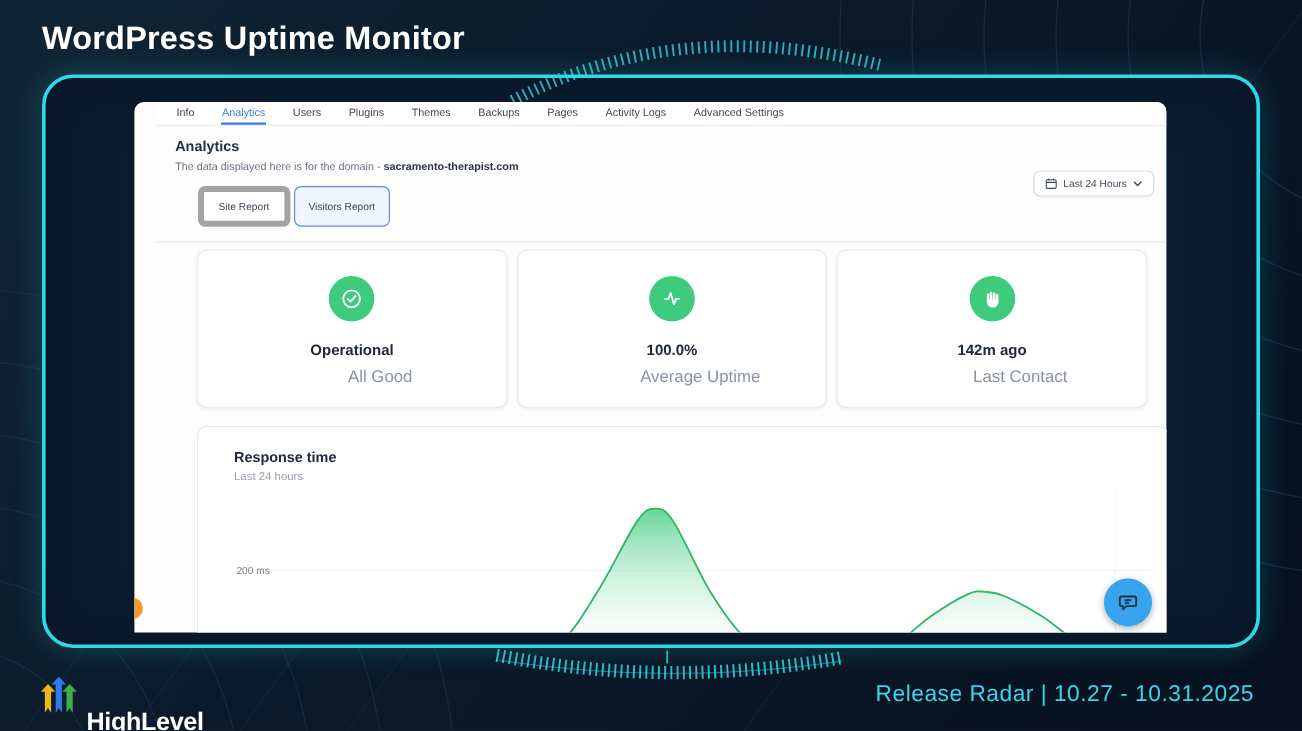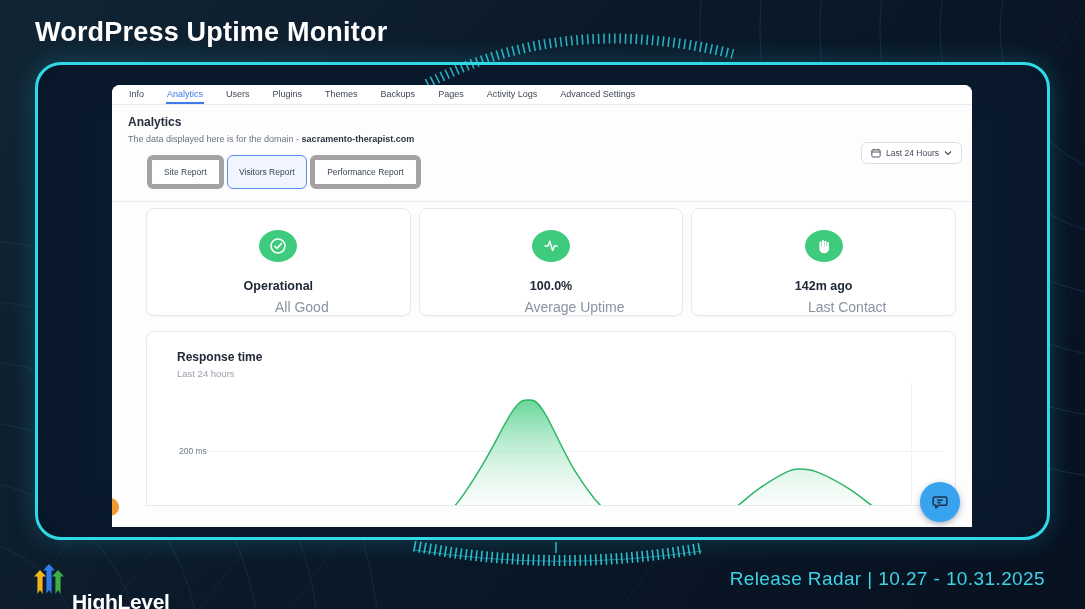--- a/index.html
+++ b/index.html
@@ -14,21 +14,21 @@
 
   .feature-card { position:absolute; left:35px; top:62px; width:1015px; height:478px;
     border:3px solid #2fd9e8; border-radius:26px; background:#0b1b2e;
     box-shadow:0 0 26px rgba(47,217,232,.22), inset 0 0 50px rgba(5,16,32,.55); }
 
   .ticks-top { position:absolute; left:415px; top:8px; z-index:2; pointer-events:none; }
   .ticks-bottom { position:absolute; left:408px; top:541px; z-index:2; pointer-events:none; }
 
   .shot { position:absolute; left:74px; top:20px; width:860px; height:442px;
     background:#fdfdfe; border-radius:8px 8px 0 0; overflow:hidden; z-index:3;
-    font-family:"Liberation Sans","DejaVu Sans",sans-serif; }
+    font-family:"Liberation Sans","DejaVu Sans",sans-serif;padding-left:18px; }
 
   
   .tabbar { display:flex; align-items:flex-end; gap:21px; padding:0 0 0 16px; height:20px;
     border-bottom:1px solid #e9ecf0; background:#fff; }
   .tab { font-size:9px; color:#3f4856; font-weight:500; padding:6px 1px 5px; cursor:pointer; }
   .tab.active { color:#3b7ce8; box-shadow:inset 0 -2px 0 #3b7ce8; }
 
   .app-head { position:relative; padding:10px 16px 0; }
   .app-title { font-size:12px; font-weight:700; color:#252e3c; }
   .app-sub { margin-top:5px; font-size:9px; color:#6b7482; }
@@ -42,21 +42,21 @@
   .rtab.selected { border:1.5px solid #5b8def; background:#f0f5ff; padding:6.5px 11.5px; }
   .divider { height:1px; background:#e8ebf0; }
 
   .toggle-row { position:relative; display:flex; align-items:center; gap:9px; padding:14px 16px 8px 40px; }
   .switch { width:26px; height:14px; border-radius:8px; background:#2f6fed; position:relative; cursor:pointer; }
   .switch .knob { position:absolute; right:2px; top:2px; width:10px; height:10px; border-radius:50%; background:#fff; }
   .toggle-label { font-size:10.5px; font-weight:700; color:#1c2430; }
   .chevron-up { position:absolute; right:20px; top:16px; color:#9aa3b0; cursor:pointer; }
 
   .stat-row { display:flex; gap:8px; padding:6px 16px 0 34px; }
-  .stat-card { width:265px; height:108px; background:#fff; border:1px solid #e6e9ef; border-radius:8px;
+  .stat-card { width:265px; height:132px; background:#fff; border:1px solid #e6e9ef; border-radius:8px;
     box-shadow:0 1px 2px rgba(20,30,50,.04); display:flex; flex-direction:column; align-items:center; }
   .stat-icon { margin-top:21px; width:38px; height:38px; border-radius:50%; background:#3ecb7e;
     display:flex; align-items:center; justify-content:center; }
   .stat-value { margin-top:17px; font-size:12.5px; font-weight:700; color:#202938; }
   .stat-label { margin-top:6px; font-size:14px; color:#8a93a1;margin-left:47px; }
 
   .resp-card { position:relative; margin:15px 16px 0 34px; width:810px; height:175px;
     background:#fff; border:1px solid #e6e9ef; border-radius:8px 8px 0 0; overflow:hidden; }
   .resp-title { position:absolute; left:30px; top:18px; font-size:12px; font-weight:700; color:#202938; }
   .resp-sub { position:absolute; left:30px; top:36px; font-size:9.5px; color:#98a0ad; }
@@ -141,21 +141,20 @@
               <line x1="8.4" y1="1" x2="8.4" y2="3"></line>
           </svg>
           <span>Last 24 Hours</span>
           <svg width="8" height="6" viewBox="0 0 8 6" fill="none" stroke="#424b5a" stroke-width="1.2">
               <polyline points="1,1.5 4,4.5 7,1.5"></polyline>
             </svg>
         </button>
         <div class="report-tabs">
           <button class="rtab">Site Report</button>
           <button class="rtab selected">Visitors Report</button>
-          <button class="rtab">Performance Report</button>
         </div>
       </div>
 
       <div class="divider"></div>
 
 
       <div class="stat-row">
         <div class="stat-card">
           <span class="stat-icon">
             <svg width="18" height="18" viewBox="0 0 16 16" fill="none" stroke="#fff" stroke-width="1.4" stroke-linecap="round" stroke-linejoin="round">

